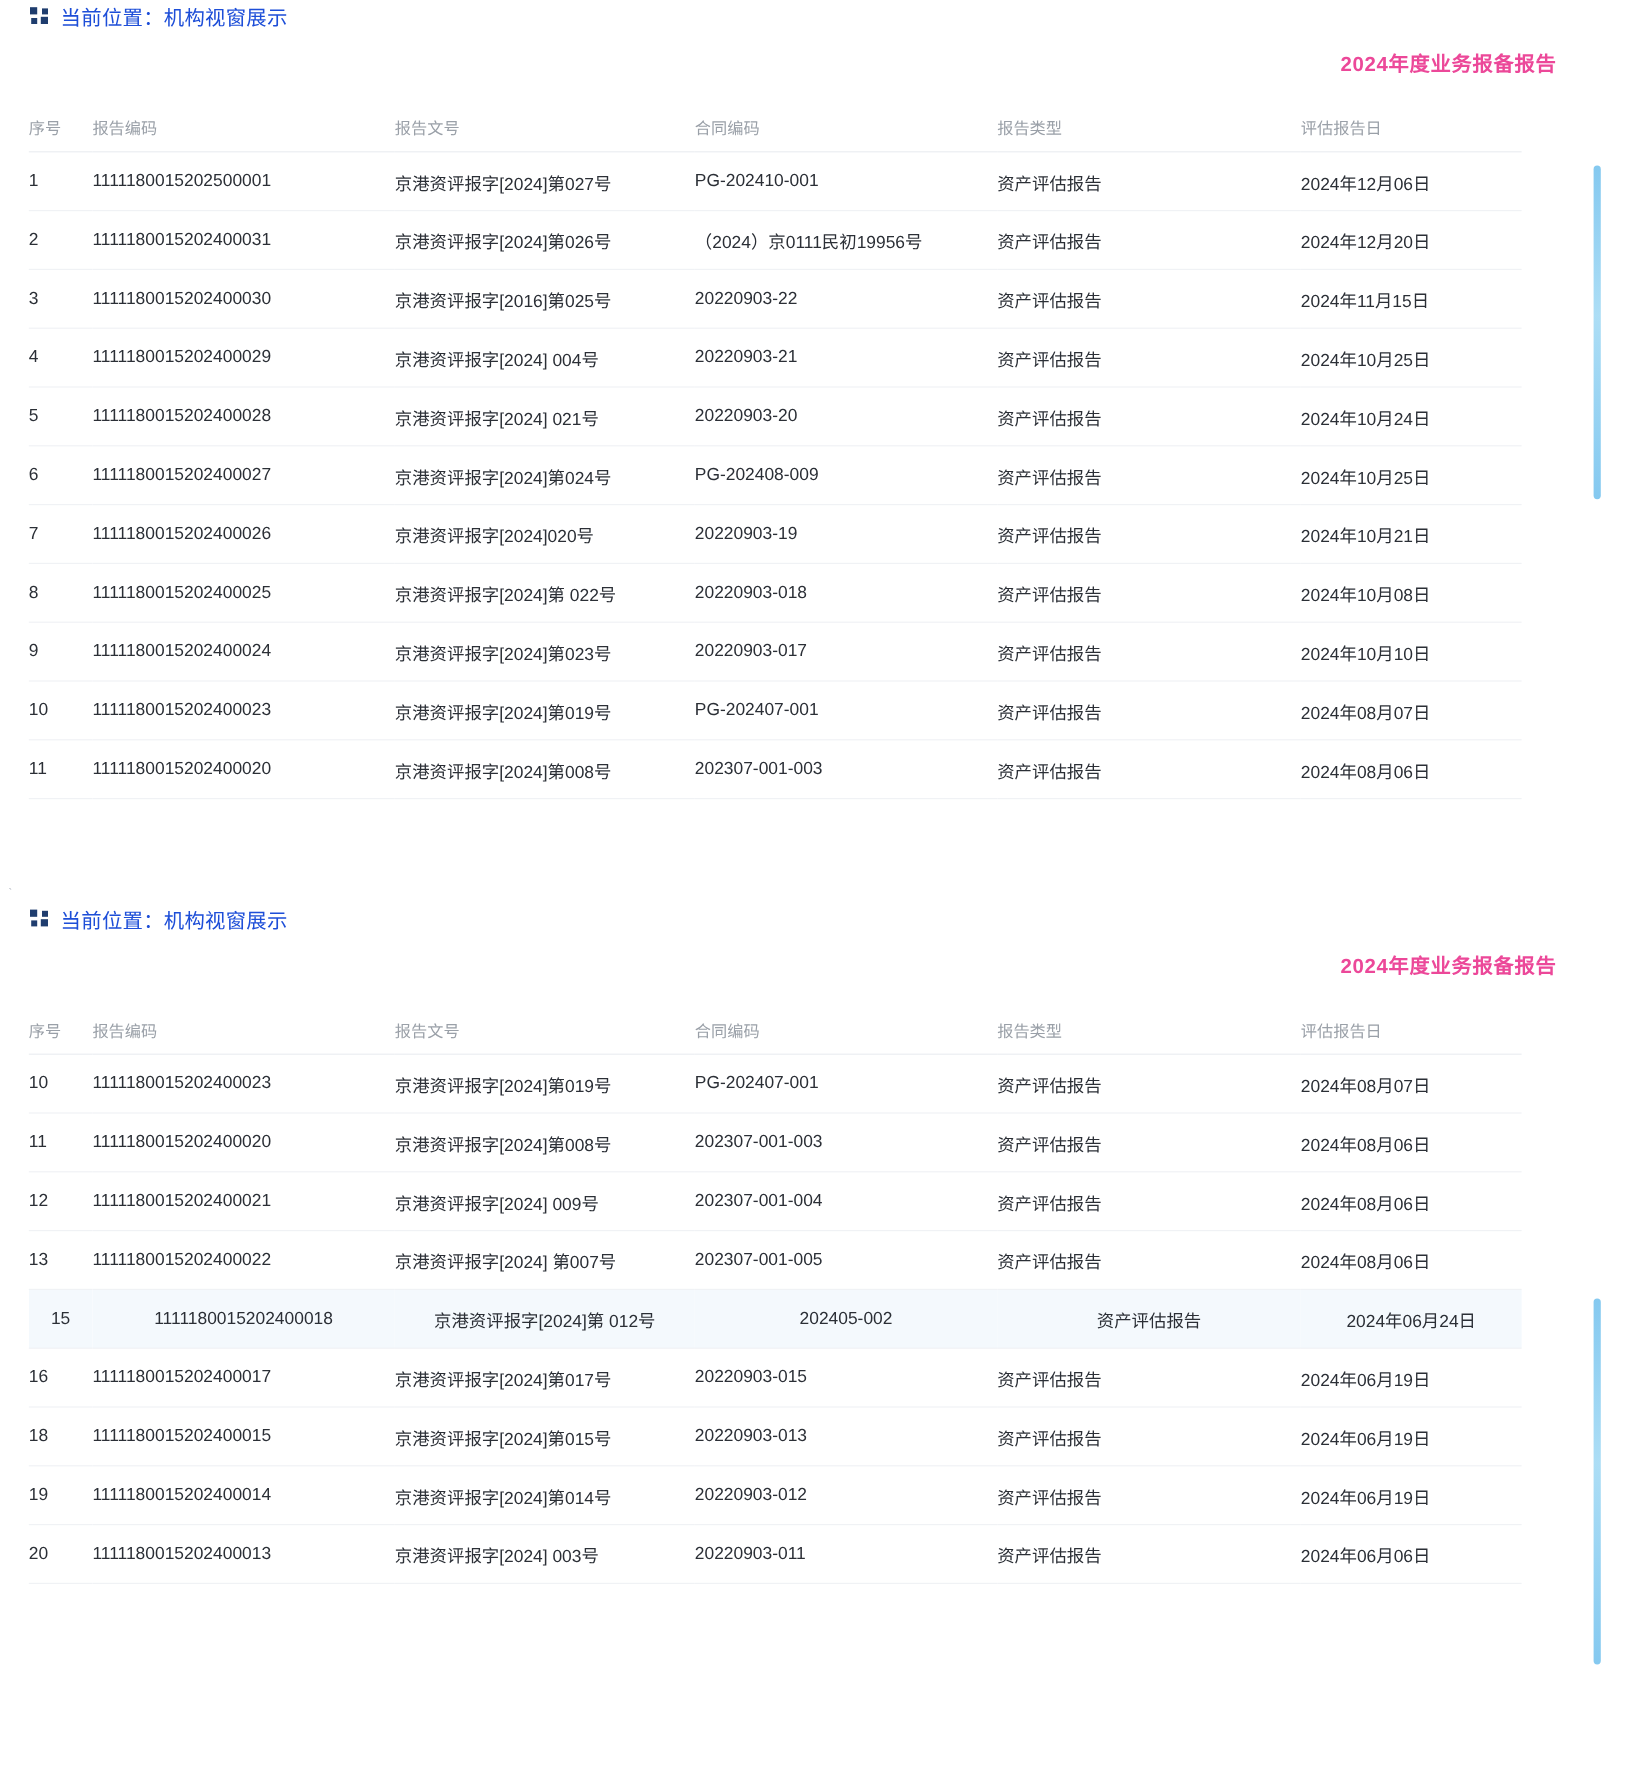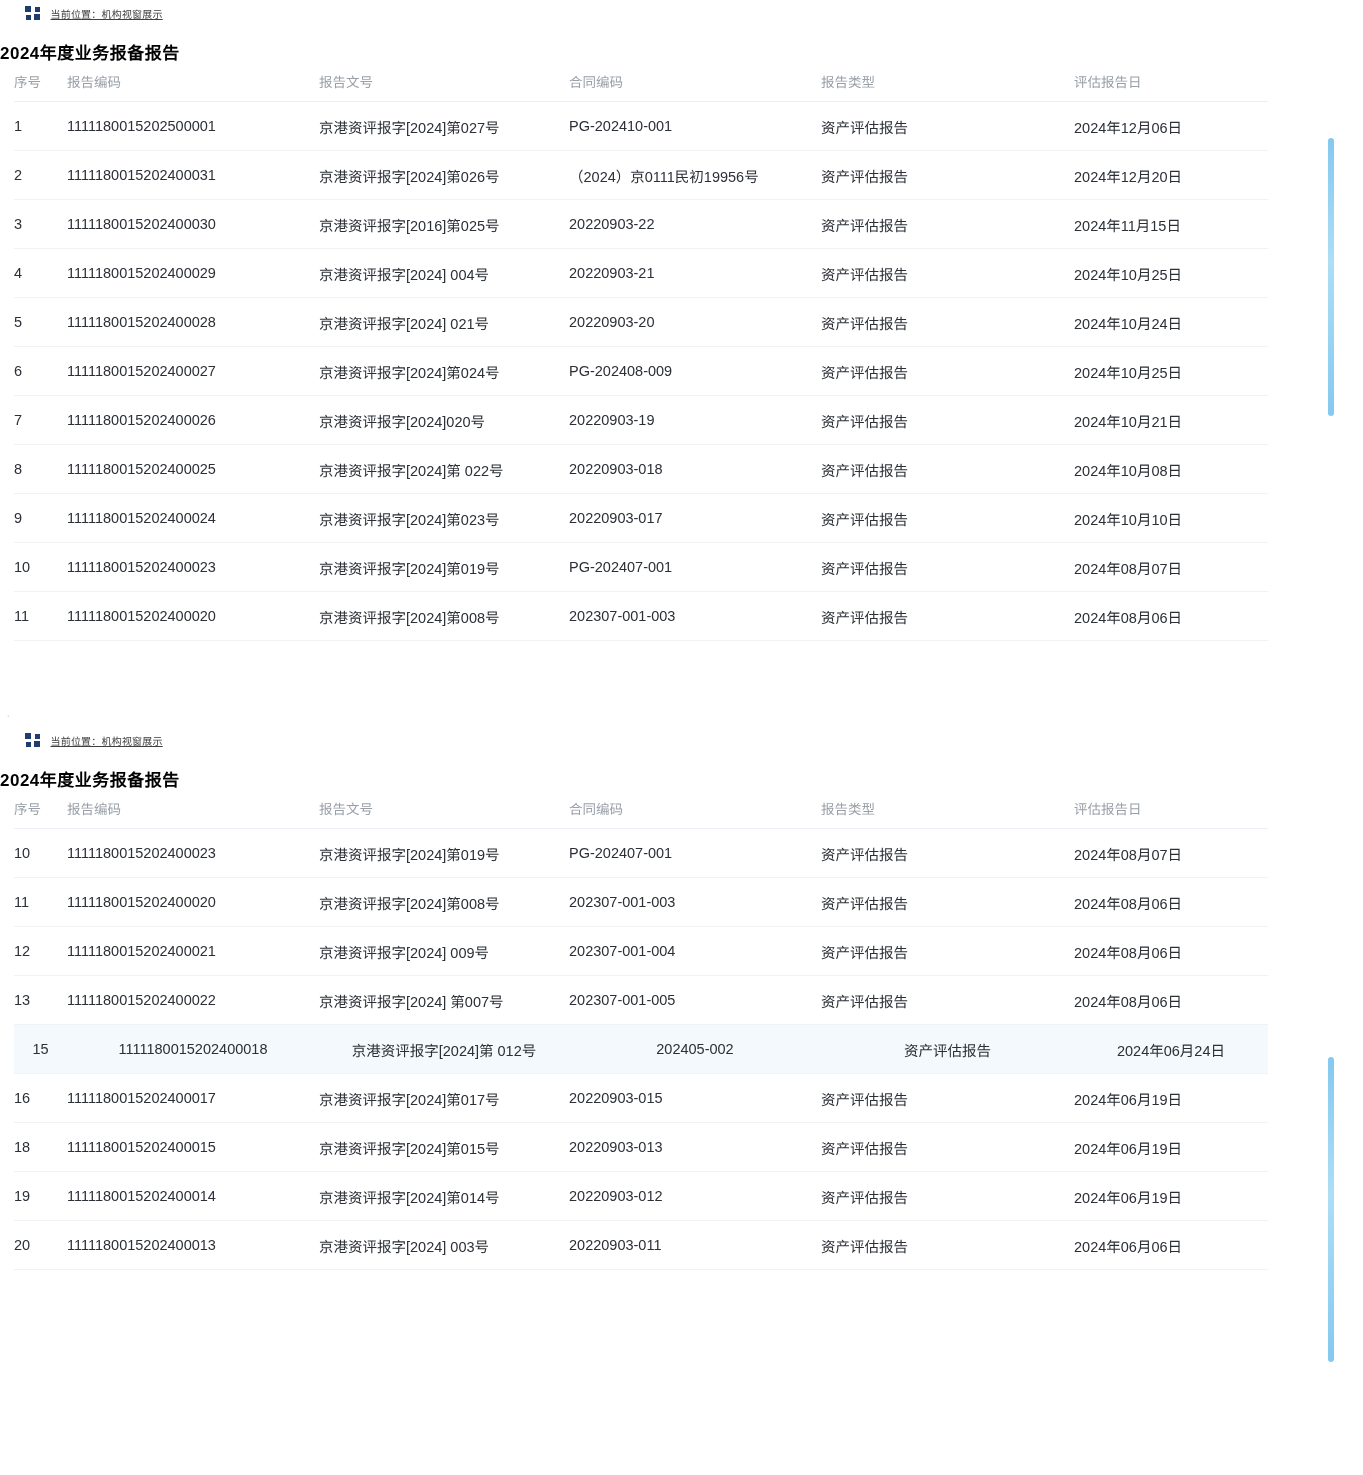--- a/index.html
+++ b/index.html
@@ -39,43 +39,42 @@
     flex: 0 0 auto;
   }
   .grid-icon i {
     display: block;
     width: 6px;
     height: 6px;
     background: #1f3d6e;
   }
   .grid-icon i.sm { width: 5px; height: 5px; align-self: end; justify-self: end; }
   .breadcrumb-text {
-    font-size: 10px;
-    color: #404040;
+    font-size: 17px;
+    color: #1d4ed8;
     letter-spacing: .2px;
     white-space: nowrap;
-    text-decoration: underline;
   }
 
   
   .report-title {
-    text-align: left;
+    text-align: right;
     font-size: 17px;
     font-weight: bold;
-    color: #000000;
+    color: #ec4899;
     letter-spacing: .5px;
     margin-top: 13px;
-    padding-right: 97px;
+    padding-right: 66px;
   }
 
   
   .table-wrap {
     position: relative;
-    margin-top: 7px;
-    padding-left: 14px;
+    margin-top: 32px;
+    padding-left: 24px;
     padding-right: 95px;
   }
   table.report-table {
     width: 100%;
     border-collapse: collapse;
     table-layout: fixed;
   }
   table.report-table col.c-idx   { width: 53px;  }
   table.report-table col.c-code  { width: 252px; }
   table.report-table col.c-docno { width: 250px; }

